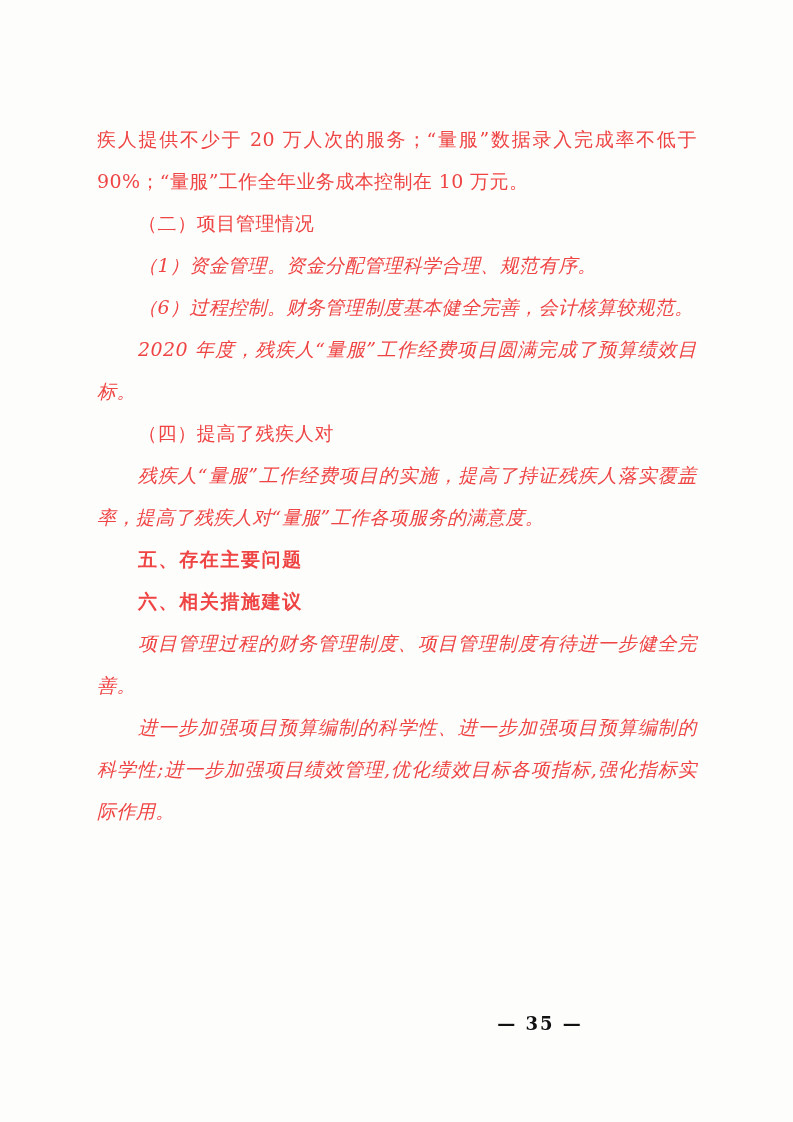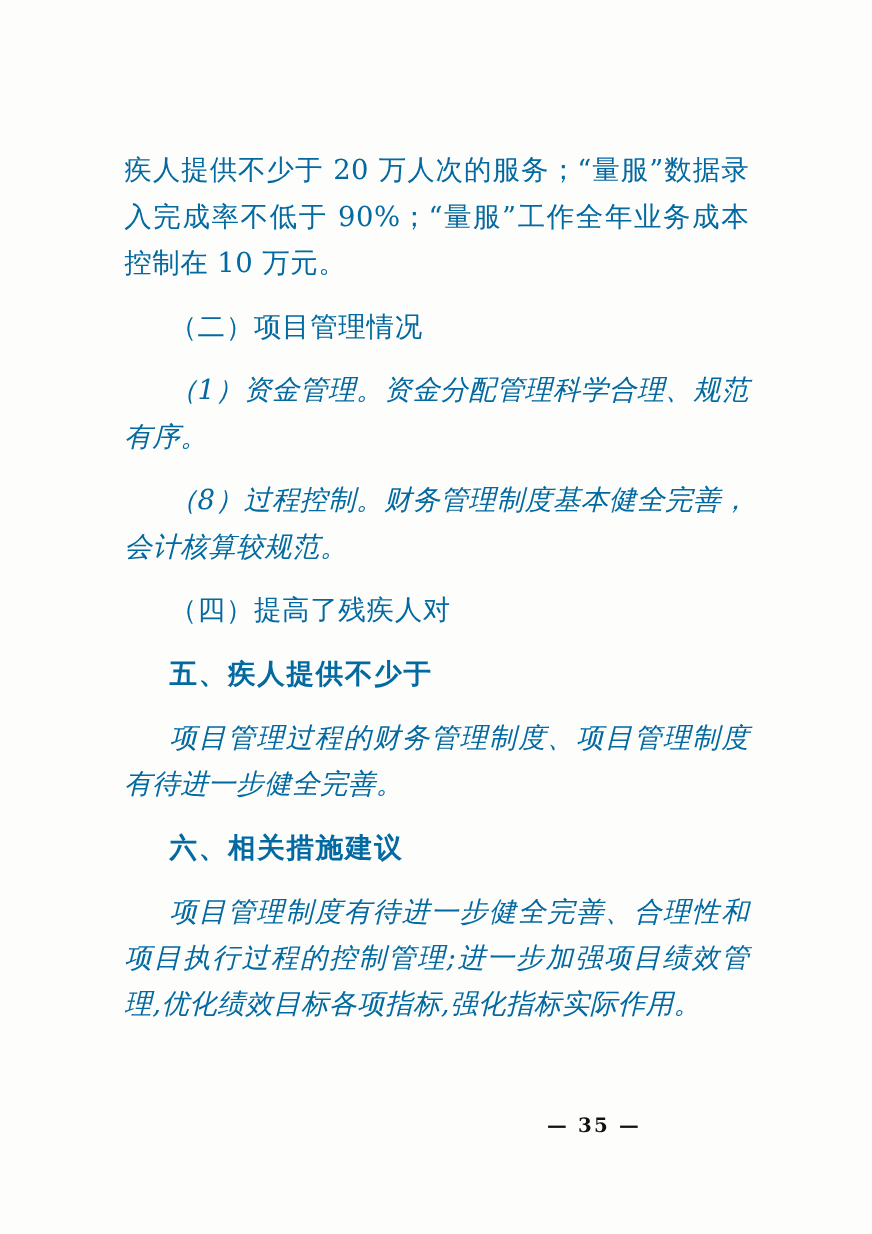--- a/index.html
+++ b/index.html
@@ -23,27 +23,27 @@
     height: 1122px;
     background: #fdfdfb;
   }
   .content {
     position: absolute;
     left: 97px;
     top: 118px;
     width: 600px;
   }
   .para {
-    font-size: 25px;
+    font-size: 19px;
     line-height: 42px;
     letter-spacing: 0.4px;
     text-align: justify;
     text-justify: inter-ideograph;
-    margin: 16px;
-    color: #0369a1;
+    margin: 0;
+    color: #ef4444;
     font-family: "DejaVu Serif", "Liberation Serif", serif;
   }
   .indent {
     text-indent: 41px;
     font-style: italic;
   }
   .heading {
     font-weight: bold;
     text-indent: 41px;
     letter-spacing: 1.6px;
@@ -77,34 +77,36 @@
 <div class="page">
 
   <div class="content">
 
     <p class="para">疾人提供不少于 20 万人次的服务；“量服”数据录入完成率不低于 90%；“量服”工作全年业务成本控制在 10 万元。</p>
 
     <p class="para subhead">（二）项目管理情况</p>
 
     <p class="para indent">（1）资金管理。资金分配管理科学合理、规范有序。</p>
 
-    <p class="para indent">（8）过程控制。财务管理制度基本健全完善，会计核算较规范。</p>
+    <p class="para indent">（6）过程控制。财务管理制度基本健全完善，会计核算较规范。</p>
 
 
+    <p class="para indent">2020 年度，残疾人“量服”工作经费项目圆满完成了预算绩效目标。</p>
 
     <p class="para subhead">（四）提高了残疾人对</p>
 
+    <p class="para indent">残疾人“量服”工作经费项目的实施，提高了持证残疾人落实覆盖率，提高了残疾人对“量服”工作各项服务的满意度。</p>
 
-    <p class="para heading">五、疾人提供不少于</p>
+    <p class="para heading">五、存在主要问题</p>
+
+    <p class="para heading">六、相关措施建议</p>
 
     <p class="para indent">项目管理过程的财务管理制度、项目管理制度有待进一步健全完善。</p>
 
-    <p class="para heading">六、相关措施建议</p>
-
-    <p class="para indent">项目管理制度有待进一步健全完善、合理性和项目执行过程的控制管理;进一步加强项目绩效管理,优化绩效目标各项指标,强化指标实际作用。</p>
+    <p class="para indent">进一步加强项目预算编制的科学性、进一步加强项目预算编制的科学性;进一步加强项目绩效管理,优化绩效目标各项指标,强化指标实际作用。</p>
 
   </div>
 
   <div class="footer">
     <span class="footer-inner">— 35 —</span>
   </div>
 
 </div>
 
 </body></html>

